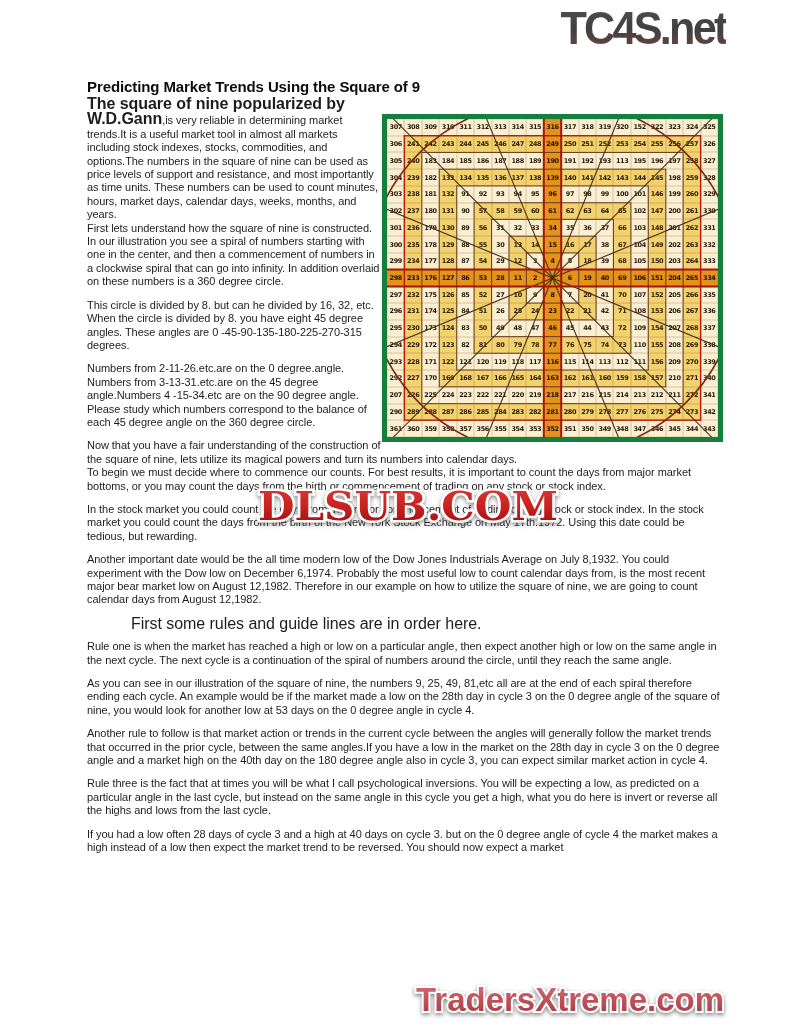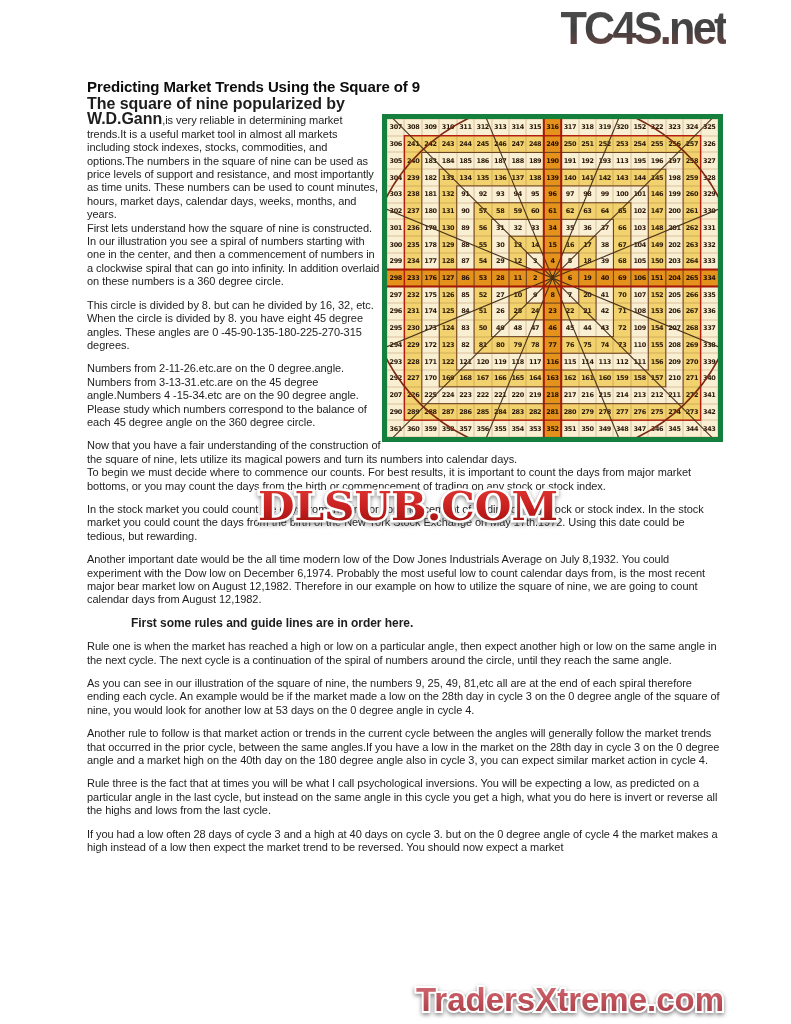--- a/index.html
+++ b/index.html
@@ -13,21 +13,21 @@
     background:linear-gradient(180deg,#515151 8%,#404040 52%,#5d4340 78%,#9a6b60 100%);
     -webkit-background-clip:text;background-clip:text;color:transparent;
   }
 
   
   .article{position:absolute;left:87px;top:78px;width:636px;}
   h1.title{font-size:15px;font-weight:bold;color:#0c0c0c;margin:0 0 2px 0;letter-spacing:-.1px;}
   .byline{font-size:12px;font-weight:bold;color:var(--byline_red);margin:0 0 33px 0;}
   .p{font-size:11px;line-height:13.4px;margin:0 0 10px 0;white-space:pre-line;letter-spacing:-.05px;}
   .p b{font-size:16px;}
-  .p.head{font-weight:bold;font-size:12px;padding-left:44px;}
+  .p.head{font-weight:normal;font-size:16px;padding-left:44px;}
 
   
   .son-figure{
     float:right;width:331px;height:318px;margin:17px 0 8px 10px;
     border:5px solid #15803d;position:relative;background:#f6ecd0;
   }
   .son-grid{
     position:absolute;inset:0;display:grid;
     grid-template-columns:repeat(19,1fr);grid-template-rows:repeat(19,1fr);
   }

